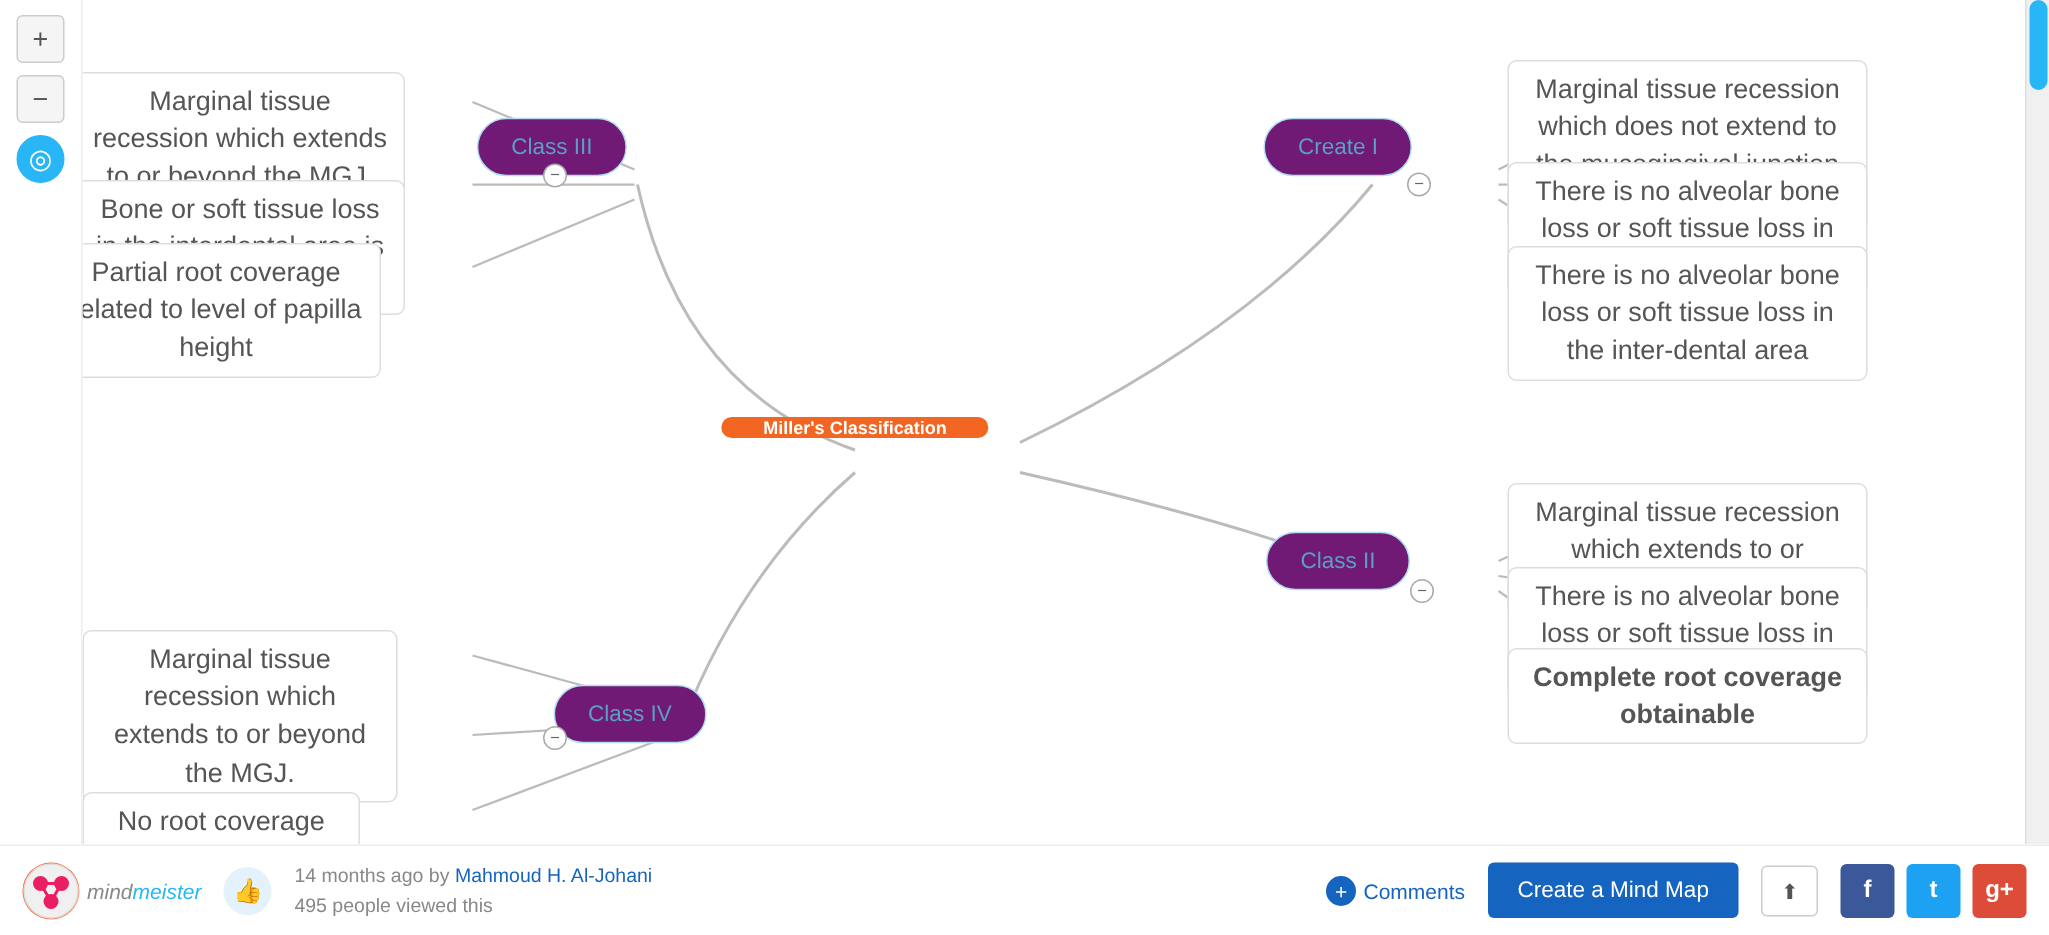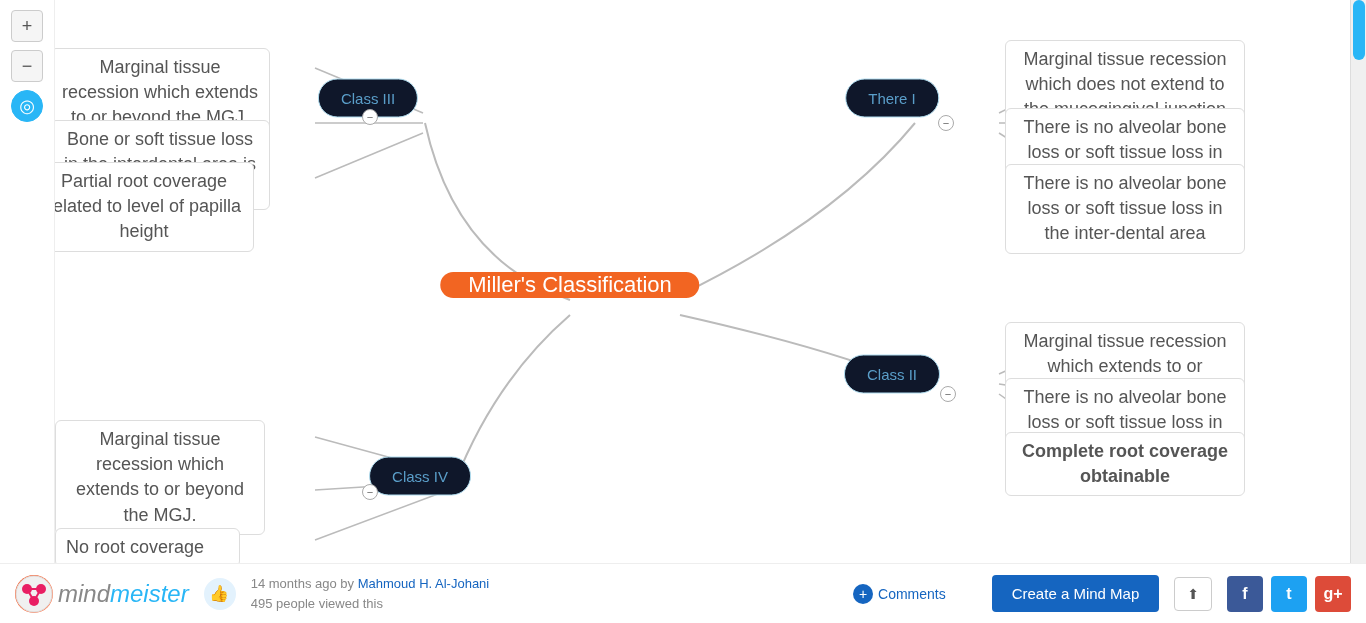--- a/index.html
+++ b/index.html
@@ -77,30 +77,30 @@
     
     .center-node {
       position: absolute;
       left: 570px;
       top: 285px;
       transform: translate(-50%, -50%);
       background: #f26522;
       color: #fff;
       border-radius: 30px;
       padding: 0 28px;
-      font-size: 22px;
-      font-weight: normal;
+      font-size: 12px;
+      font-weight: bold;
       white-space: nowrap;
       z-index: 5;
     }
 
     
     .class-node {
       position: absolute;
-      background: #0f172a;
+      background: #701a75;
       border: 1px solid #b0ddf0;
       border-radius: 30px;
       padding: 10px 22px;
       font-size: 15px;
       color: #5a9ec9;
       font-weight: 500;
       text-align: center;
       z-index: 5;
       white-space: nowrap;
     }
@@ -155,21 +155,21 @@
     .logo-icon {
       width: 38px; height: 38px;
       border-radius: 50%;
       background: linear-gradient(135deg, #f4511e, #ff8a65);
       display: flex; align-items: center; justify-content: center;
       color: #fff;
       font-size: 14px;
       font-weight: bold;
     }
     .logo-text {
-      font-size: 24px;
+      font-size: 14px;
       color: #555;
     }
     .logo-text span { color: #29b6f6; font-style: italic; }
     .like-btn {
       width: 32px; height: 32px;
       border-radius: 50%;
       background: #e3f2fd;
       border: none;
       display: flex; align-items: center; justify-content: center;
       cursor: pointer;
@@ -201,21 +201,20 @@
     }
     .create-btn {
       background: #1565c0;
       color: #fff;
       border: none;
       border-radius: 4px;
       padding: 10px 20px;
       font-size: 15px;
       cursor: pointer;
       font-weight: 500;
-      margin-left: 31px;
     }
     .share-btn {
       background: none;
       border: 1px solid #ccc;
       border-radius: 4px;
       padding: 8px 12px;
       cursor: pointer;
       color: #555;
       font-size: 14px;
     }
@@ -292,21 +291,21 @@
     <span>Marginal tissue recession which extends to or beyond the MGJ.</span>
   </div>
   <div class="desc-box" style="left:50px; top:120px; width:220px;">
     <span>Bone or soft tissue loss in the interdental area is present</span>
   </div>
   <div class="desc-box" style="left:34px; top:162px; width:220px;">
     <span>Partial root coverage related to level of papilla height</span>
   </div>
 
   <div class="class-node" style="left:892px; top:98px; transform:translate(-50%,-50%);">
-    <span>There I</span>
+    <span>Create I</span>
   </div>
 
   <div class="connector" style="left:946px; top:123px; transform:translate(-50%,-50%);">−</div>
 
   <div class="desc-box" style="left:1005px; top:40px; width:250px;">
     <span>Marginal tissue recession which does not extend to the mucogingival junction (MGJ).</span>
   </div>
   <div class="desc-box" style="left:1005px; top:108px; width:250px;">
     <span>There is no alveolar bone loss or soft tissue loss in the inter-dental area</span>
   </div>
@@ -332,21 +331,21 @@
 
   <div class="class-node" style="left:420px; top:476px; transform:translate(-50%,-50%);">
     <span>Class IV</span>
   </div>
 
   <div class="connector" style="left:370px; top:492px; transform:translate(-50%,-50%);">−</div>
 
   <div class="desc-box" style="left:55px; top:420px; width:210px;">
     <span>Marginal tissue recession which extends to or beyond the MGJ.</span>
   </div>
-  <div class="desc-box" style="left:55px; top:528px; width:185px; text-align:left;">
+  <div class="desc-box" style="left:55px; top:528px; width:185px; text-align:center;">
     <span>No root coverage</span>
   </div>
 
 </div>
 
 <div id="footer">
   <div class="logo-area">
     <div class="logo-icon">
       <svg width="38" height="38" viewBox="0 0 38 38">
         <circle cx="19" cy="19" r="18" fill="#f0f0f0" stroke="#ddd"></circle>

